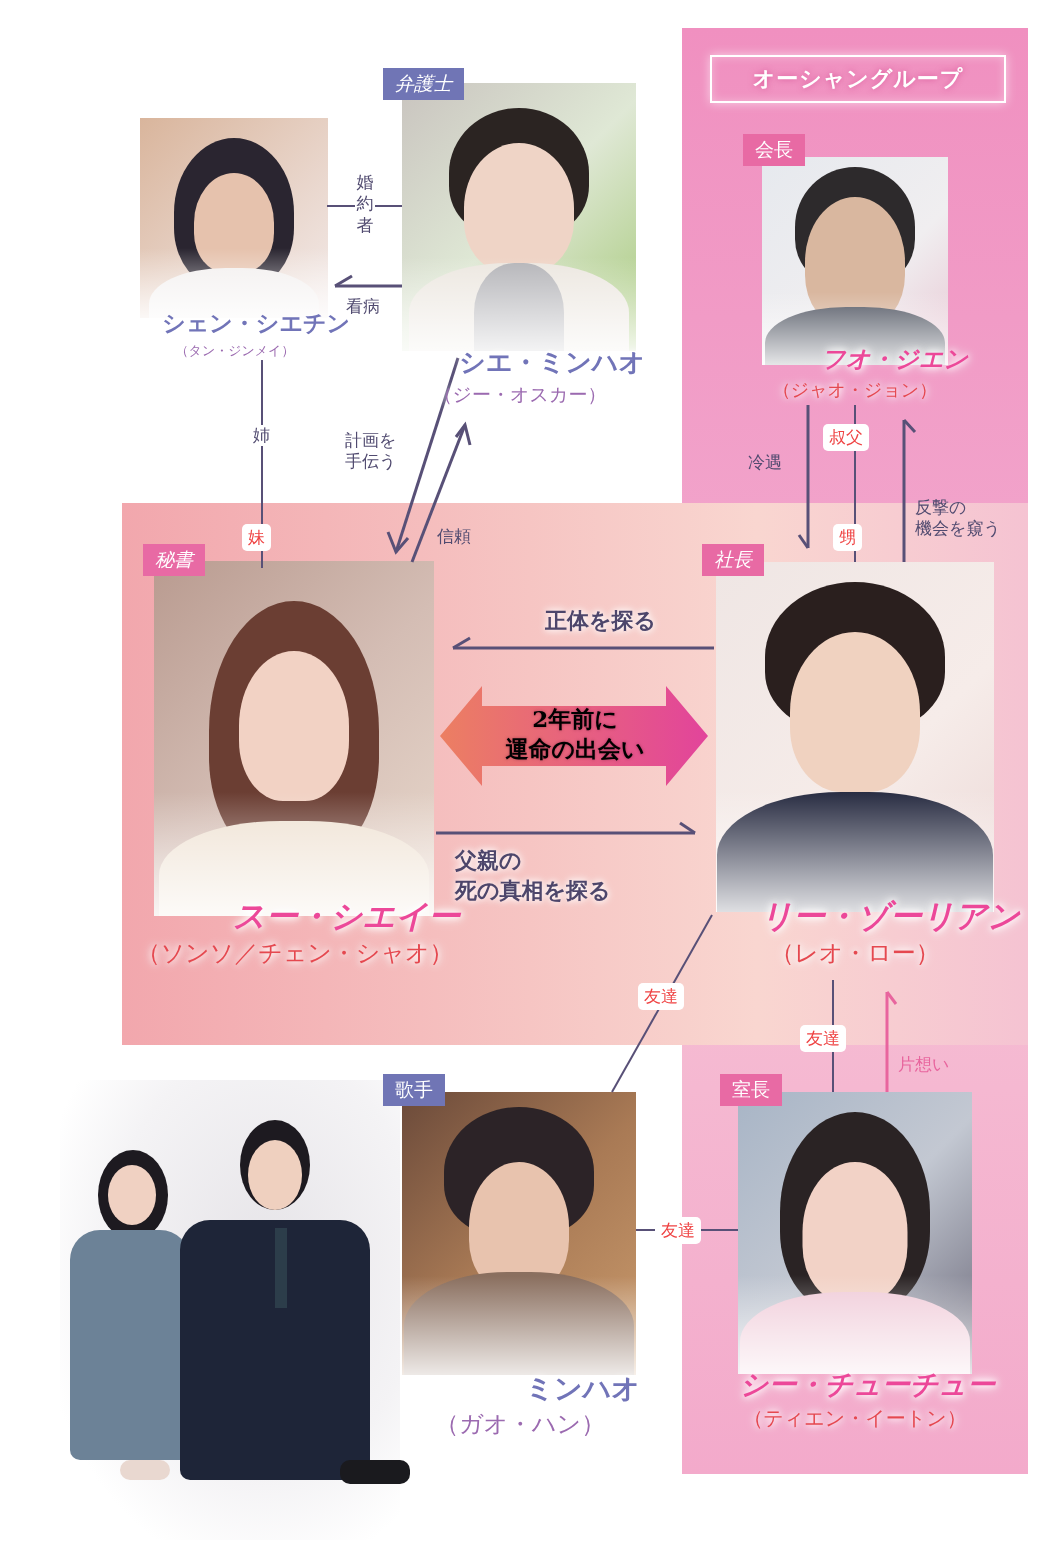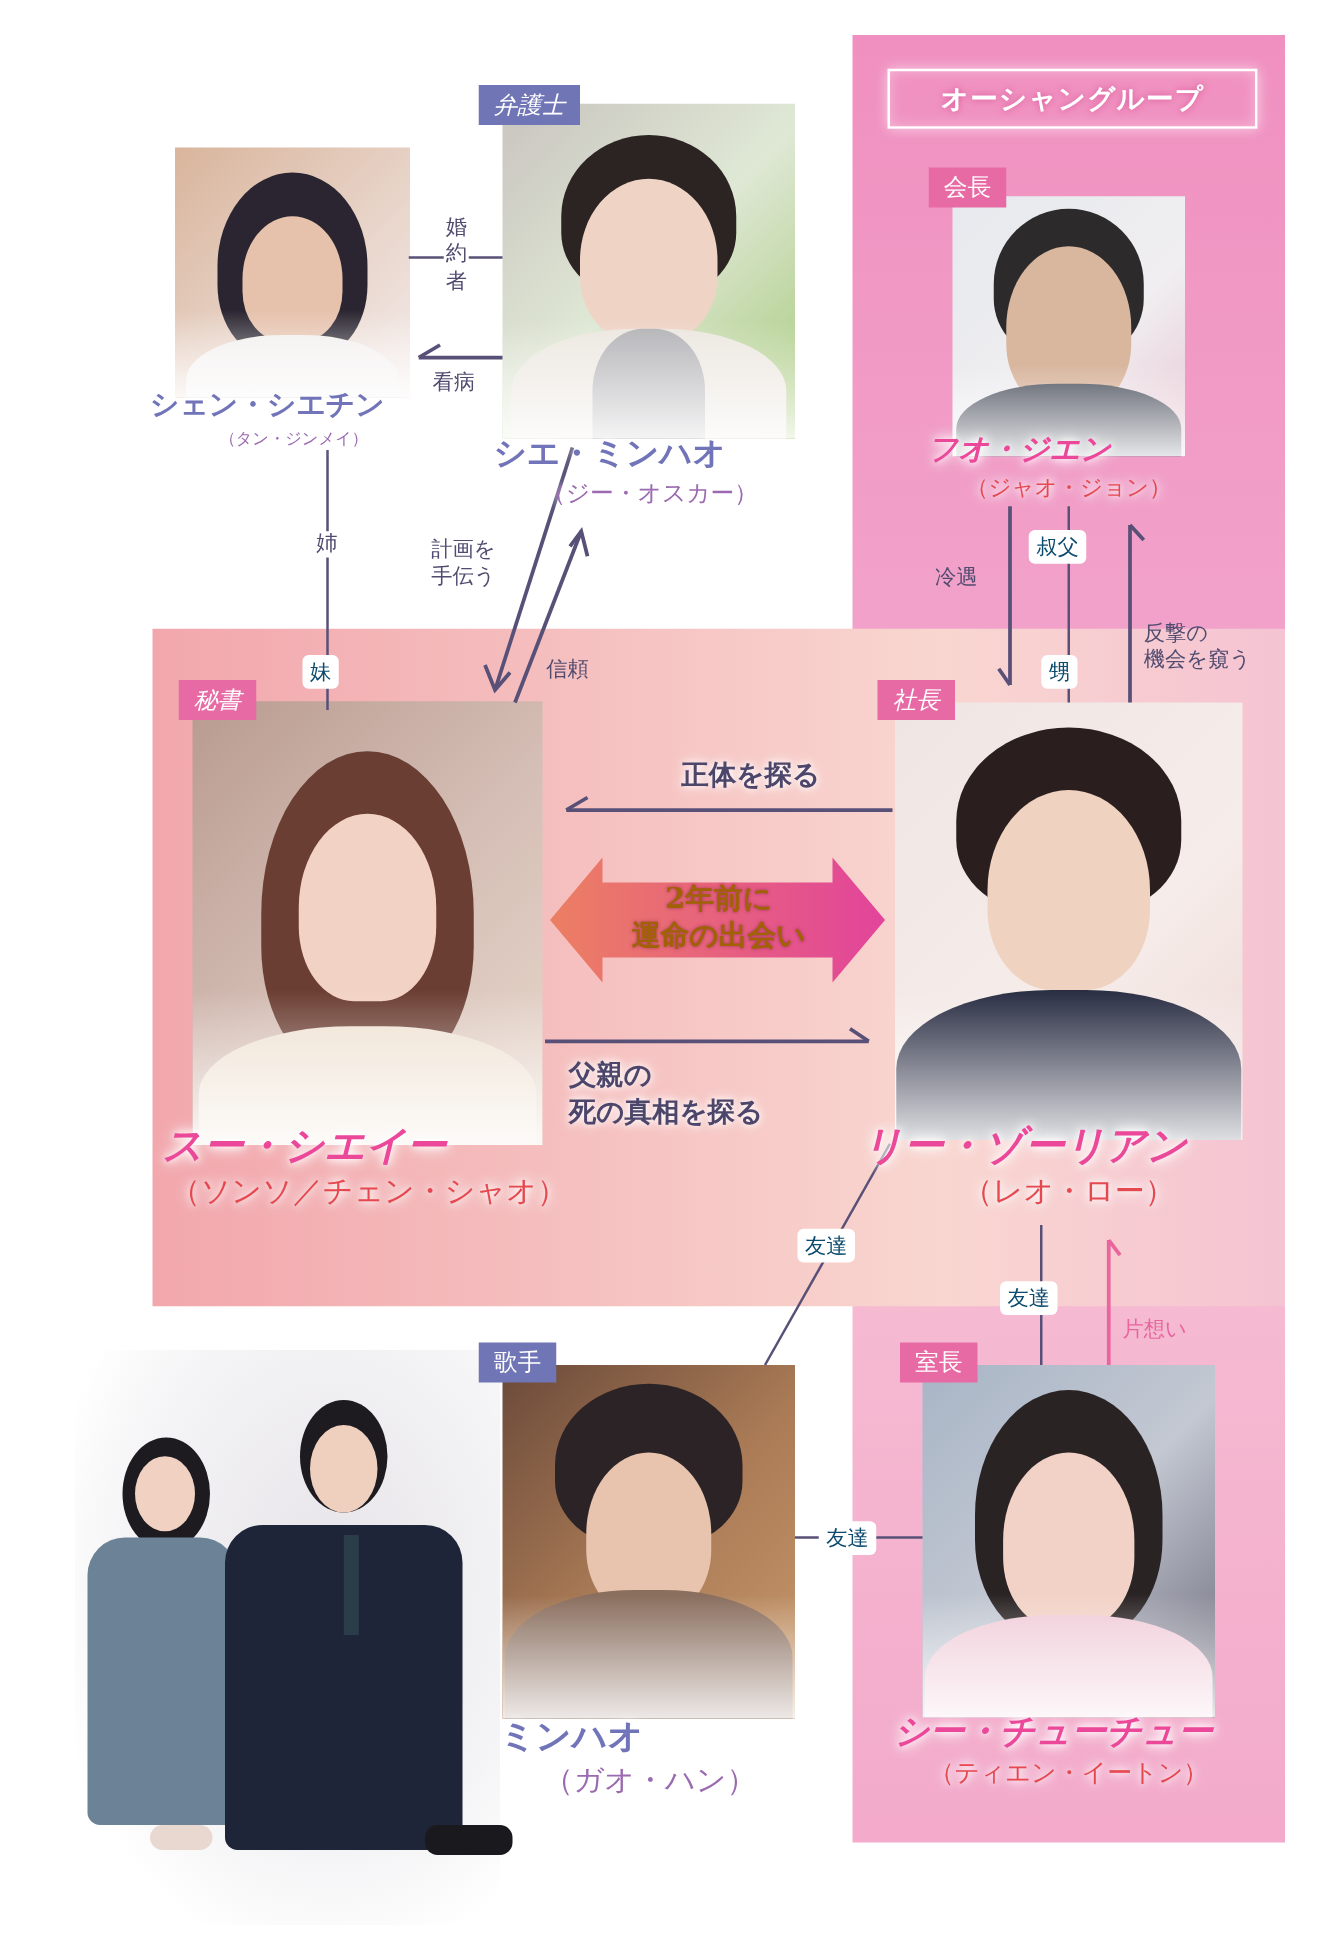--- a/index.html
+++ b/index.html
@@ -24,34 +24,34 @@
   .tag.pink { background:#e86aa4; }
 
   
   .photo { overflow:hidden; z-index:2; }
   .photo .sil { position:absolute; left:50%; transform:translateX(-50%); border-radius:50% 50% 40% 40%; }
   .photo .body { position:absolute; left:50%; transform:translateX(-50%); border-radius:45% 45% 0 0; }
   .fade { position:absolute; left:0; right:0; bottom:0; height:35%;
      background:linear-gradient(180deg,rgba(255,255,255,0) 0%,rgba(255,255,255,0.85) 100%); }
 
   
-  .name { text-align:left; font-family:"DejaVu Serif","Liberation Serif",serif; font-weight:bold;
+  .name { text-align:right; font-family:"DejaVu Serif","Liberation Serif",serif; font-weight:bold;
      white-space:nowrap; z-index:6; text-shadow:0 0 6px #fff,0 0 10px #fff,0 0 14px #fff; }
   .actor { text-align:center; white-space:nowrap; z-index:6;
      text-shadow:0 0 6px #fff,0 0 10px #fff,0 0 14px #fff; }
   .n-purple { color:#7174b8; }
   .a-purple { color:#9b6ab0; }
   .n-pink { color:#ec4899;font-style:italic; }
   .a-red { color:#e5484f; }
 
   .label { color:#514b70; font-size:17px; z-index:7; line-height:1.25; }
-  .pill { background:#fff; border-radius:5px; padding:2px 6px; color:#0c4a6e; font-size:17px; z-index:7; }
+  .pill { background:#fff; border-radius:5px; padding:2px 6px; color:#ef4444; font-size:17px; z-index:7; }
   .bold-label { color:#4d466b; font-family:"DejaVu Serif","Liberation Serif",serif; font-weight:bold;
      font-size:22px; text-shadow:0 0 6px #fff,0 0 10px #fff; z-index:7; line-height:1.35; }
-  .center-arrow-text { left:470px; top:704px; width:210px; text-align:center; color:#a16207;
+  .center-arrow-text { left:470px; top:704px; width:210px; text-align:center; color:#000000;
      font-family:"DejaVu Serif","Liberation Serif",serif; font-weight:bold; font-size:23px; line-height:1.3;
      z-index:7; text-shadow:0 0 3px rgba(120,30,60,0.6); }
   svg.overlay { position:absolute; left:0; top:0; z-index:4; pointer-events:none; }
 </style>
 </head>
 <body>
 
 <div class="abs ocean-panel"></div>
 <div class="abs mid-panel"></div>
 <div class="abs group-title">オーシャングループ</div>

